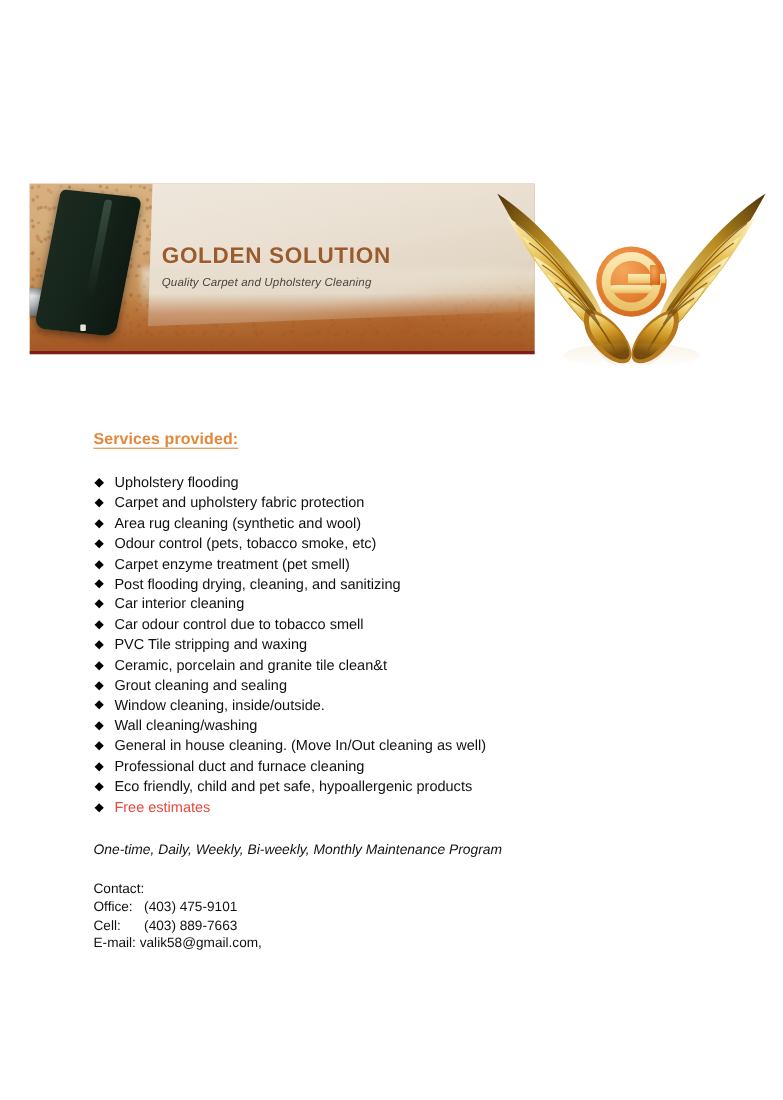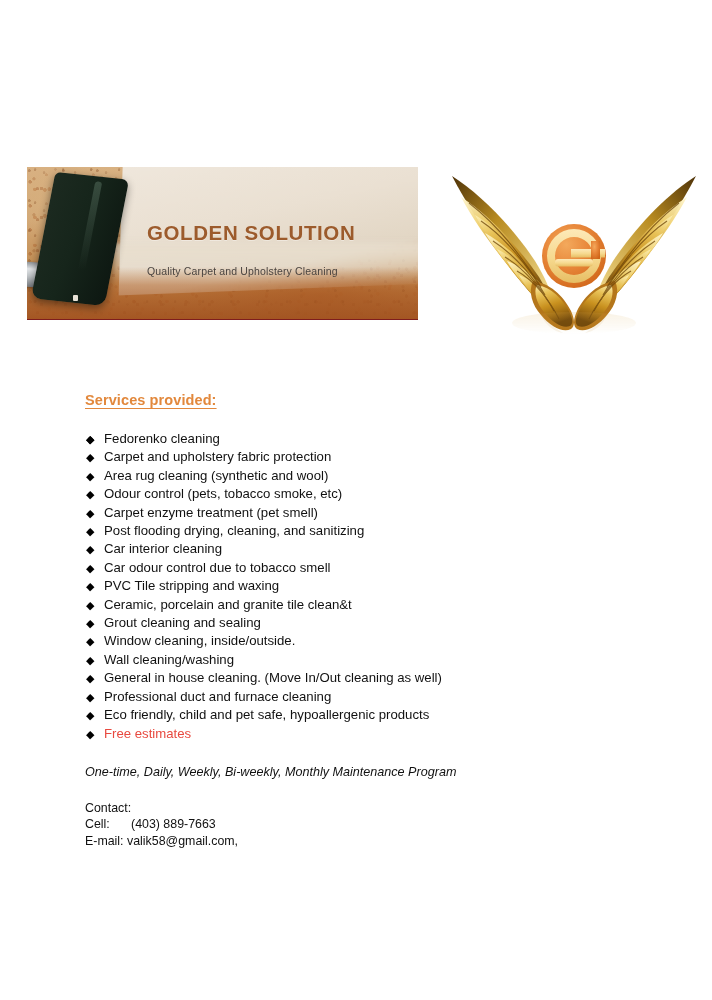--- a/index.html
+++ b/index.html
@@ -24,25 +24,26 @@
     top: 0;
     width: 712px;
     height: 340px;
   }
 
   
   #banner {
     position: absolute;
     left: 27px;
     top: 167px;
-    width: 391px;
+    width: 431px;
     height: 152px;
     overflow: hidden;
     background: #c69a68;
-    border-bottom: 1px solid #7f1d1d;
+    border-bottom: 3px solid #7f1d1d;
+    padding-left: 28px;
   }
   #banner-carpet-base {
     position: absolute;
     inset: 0;
     background:
       radial-gradient(ellipse 60% 40% at 20% 20%, rgba(214,176,126,.95), rgba(197,150,97,0) 70%),
       radial-gradient(ellipse 50% 35% at 75% 85%, rgba(170,92,40,.75), rgba(170,92,40,0) 70%),
       linear-gradient(180deg, #d9b183 0%, #d2a775 35%, #c08a4f 70%, #b97c42 100%);
   }
   #banner-carpet-speckle {
@@ -157,25 +158,26 @@
   }
   #banner-title {
     font-size: 20.5px;
     font-weight: bold;
     letter-spacing: .6px;
     color: #9c5b2c;
     text-shadow: 0 1px 0 rgba(255,255,255,.35);
     white-space: nowrap;
   }
   #banner-subtitle {
-    margin-top: 20px;
+    margin-top: 6px;
     font-size: 10.5px;
     letter-spacing: .15px;
     color: #4a4440;
     white-space: nowrap;
+    font-style: italic;
   }
 
   
   #logo {
     position: absolute;
     left: 445px;
     top: 163px;
     width: 258px;
     height: 175px;
   }
@@ -372,21 +374,21 @@
     </svg>
   </div>
 </div>
 
 <div id="content">
 
   <div id="services-heading">Services provided:</div>
 
   <ul id="services-list">
     <li><span class="bullet-diamond">◆</span></li>
-    <li><span class="bullet-diamond">◆</span><span class="item-text">Fedorenko cleaning</span></li>
+    <li><span class="bullet-diamond">◆</span><span class="item-text">Upholstery flooding</span></li>
     <li><span class="bullet-diamond">◆</span><span class="item-text">Carpet and upholstery fabric protection</span></li>
     <li><span class="bullet-diamond">◆</span><span class="item-text">Area rug cleaning (synthetic and wool)</span></li>
     <li><span class="bullet-diamond">◆</span><span class="item-text">Odour control (pets, tobacco smoke, etc)</span></li>
     <li><span class="bullet-diamond">◆</span><span class="item-text">Carpet enzyme treatment (pet smell)</span></li>
     <li><span class="bullet-diamond">◆</span><span class="item-text">Post flooding drying, cleaning, and sanitizing</span></li>
     <li><span class="bullet-diamond">◆</span><span class="item-text">Car interior cleaning</span></li>
     <li><span class="bullet-diamond">◆</span><span class="item-text">Car odour control due to tobacco smell</span></li>
     <li><span class="bullet-diamond">◆</span><span class="item-text">PVC Tile stripping and waxing</span></li>
     <li><span class="bullet-diamond">◆</span><span class="item-text">Ceramic, porcelain and granite tile clean&amp;t</span></li>
     <li><span class="bullet-diamond">◆</span><span class="item-text">Grout cleaning and sealing</span></li>
@@ -395,16 +397,17 @@
     <li><span class="bullet-diamond">◆</span><span class="item-text">General in house cleaning. (Move In/Out cleaning as well)</span></li>
     <li><span class="bullet-diamond">◆</span><span class="item-text">Professional duct and furnace cleaning</span></li>
     <li><span class="bullet-diamond">◆</span><span class="item-text">Eco friendly, child and pet safe, hypoallergenic products</span></li>
     <li class="highlight"><span class="bullet-diamond">◆</span><span class="item-text">Free estimates</span></li>
   </ul>
 
   <div id="maintenance-note">One-time, Daily, Weekly, Bi-weekly, Monthly Maintenance Program</div>
 
   <div id="contact-block">
     <div class="contact-line">Contact:</div>
+    <div class="contact-line phone-row"><span class="label">Office:</span><span>(403) 475-9101</span></div>
     <div class="contact-line phone-row"><span class="label">Cell:</span><span>(403) 889-7663</span></div>
     <div class="contact-line"><span>E-mail:</span>&nbsp;<span>valik58@gmail.com,</span></div>
   </div>
 </div>
 
 </body></html>

